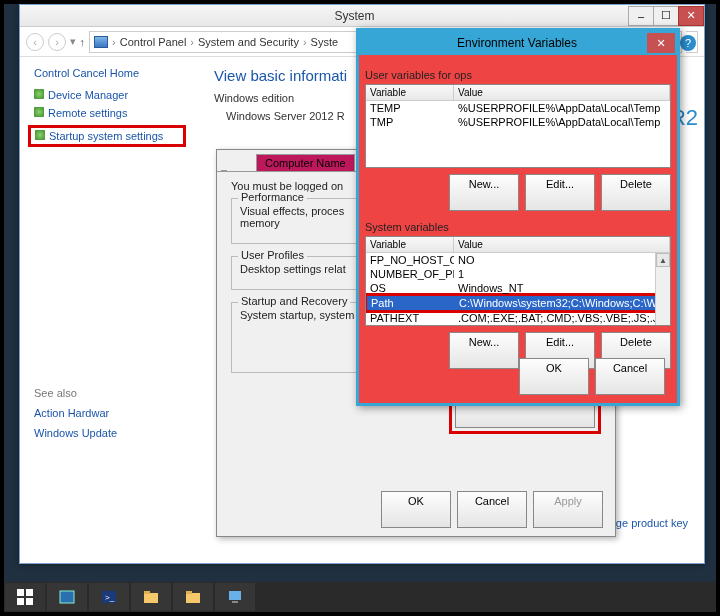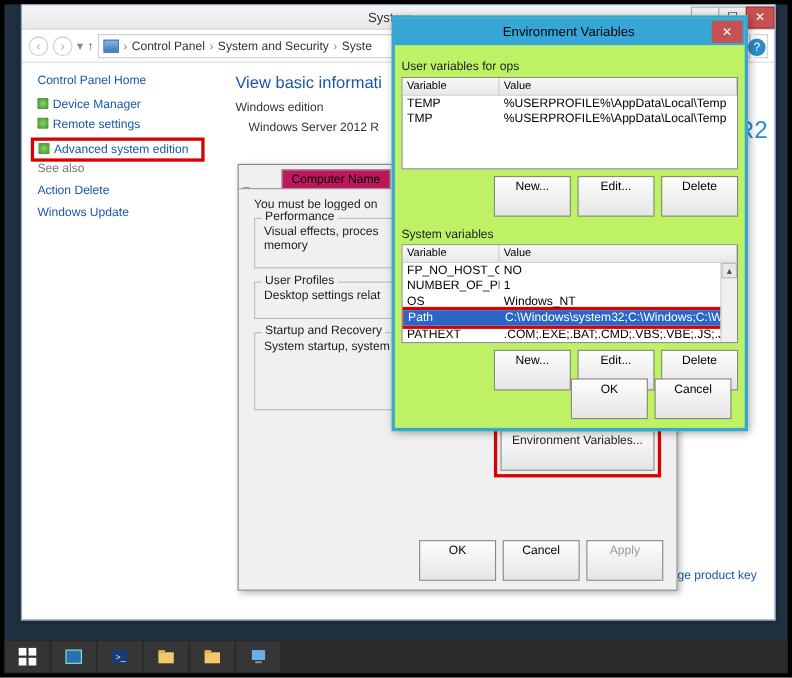--- a/index.html
+++ b/index.html
@@ -23,21 +23,21 @@
 .breadcrumb .sep { color: #888; }
 .search-slot { width: 12px; height: 22px; border: 1px solid #ccc; border-left: none; }
 
 
 .sys-body { display: flex; height: calc(100% - 52px); }
 .leftnav { width: 180px; padding: 10px 14px; }
 .leftnav .home { color: #1a55aa; margin-bottom: 10px; font-size: 11px; }
 .leftnav .item { color: #1a55aa; font-size: 11px; margin: 6px 0 6px 0; display: flex; align-items: flex-start; gap: 4px; cursor: pointer; }
 .leftnav .bullet { width: 10px; height: 10px; background: radial-gradient(#89d36b,#3a8a2a); border-radius: 1px; flex-shrink: 0; }
 .hl-red { border: 3px solid #d80000; padding: 2px 4px; margin-left: -6px; }
-.leftnav .seealso { color: #777; font-size: 11px; }
+.leftnav .seealso { margin-top: 240px; color: #777; font-size: 11px; }
 .leftnav .link { color: #1a55aa; margin-top: 8px; font-size: 11px; cursor: pointer; }
 
 .maincol { flex: 1; padding: 10px 14px; position: relative; }
 .heading { color: #1a55aa; font-size: 15px; margin-bottom: 8px; }
 .section-lbl { color: #333; margin: 6px 0; font-size: 11px; }
 .indent1 { margin-left: 12px; color: #333; font-size: 11px; }
 .os-text { font-size: 22px; color: #2a8ccc; position: absolute; right: 6px; top: 48px; }
 .blue-link { color: #1a55aa; font-size: 11px; position: absolute; right: 16px; top: 460px; cursor: pointer; }
 .help-badge { position: absolute; right: 8px; top: 30px; width: 16px; height: 16px; border-radius: 50%; background: #2a8ccc; color: #fff; font-size: 11px; display: flex; align-items: center; justify-content: center; }
 
@@ -48,21 +48,21 @@
 .dlg-body { padding: 8px 14px; font-size: 11px; color: #222; border-top: 1px solid #999; }
 .group { border: 1px solid #bbb; margin: 6px 0 12px; padding: 6px 8px 8px; position: relative; }
 .group-title { position: absolute; top: -8px; left: 6px; background: #f0f0f0; padding: 0 3px; font-size: 11px; }
 .group-desc { font-size: 11px; color: #222; margin-bottom: 6px; }
 .btn { display: inline-block; min-width: 70px; height: 37px; border: 1px solid #888; background: linear-gradient(#fdfdfd,#e5e5e5); font-size: 11px; text-align: center; line-height: 19px; padding: 0 8px; cursor: pointer; }
 .btn-row-right { text-align: right; }
 .hl-envbtn { border: 3px solid #d80000; display: inline-block; padding: 3px; }
 .dlg-bottom { position: absolute; bottom: 8px; right: 12px; display: flex; gap: 6px; }
 
 
-.dlg-env { position: absolute; top: 10px; left: 352px; width: 324px; height: 378px; background: #bef264; border: 3px solid #36a6d6; box-shadow: 2px 2px 8px rgba(0,0,0,.4); z-index: 5; }
+.dlg-env { position: absolute; top: 24px; left: 352px; width: 324px; height: 378px; background: #ef4444; border: 3px solid #36a6d6; box-shadow: 2px 2px 8px rgba(0,0,0,.4); z-index: 5; }
 .dlg-env .tbar { height: 24px; background: #36a6d6; display: flex; align-items: center; justify-content: space-between; }
 .dlg-env .tbar .t { flex: 1; text-align: center; color: #000; font-size: 12px; }
 .dlg-env .tbar .x { width: 28px; height: 20px; background: #c75050; color: #fff; display: flex; align-items: center; justify-content: center; margin-right: 2px; cursor: pointer; }
 .env-body { padding: 8px 6px; font-size: 11px; }
 .env-label { margin: 6px 0 3px; color: #222; }
 .listview { border: 1px solid #888; background: #fff; height: 84px; font-size: 11px; overflow: hidden; position: relative; }
 .listview.tall { height: 90px; }
 .lv-head { display: flex; background: linear-gradient(#f8f8f8,#e8e8e8); border-bottom: 1px solid #ccc; font-size: 10px; }
 .lv-head .col { padding: 2px 4px; border-right: 1px solid #ccc; }
 .lv-row { display: flex; font-size: 11px; }
@@ -113,37 +113,37 @@
         <span class="sep">›</span>
         <span>Syste</span>
       </div>
       <div class="search-slot"></div>
     </div>
 
     <div class="help-badge">?</div>
 
     <div class="sys-body">
       <div class="leftnav">
-        <div class="home">Control Panel Home</div>
+        <div class="home">Control Cancel Home</div>
         <div class="item">
             <span class="bullet"></span>
             <span>Device Manager</span>
           </div>
         <div class="item">
             <span class="bullet"></span>
             <span>Remote settings</span>
           </div>
         <div class="hl-red">
           <div class="item" style="margin:0">
               <span class="bullet"></span>
-              <span>Advanced system edition</span>
+              <span>Startup system settings</span>
             </div>
         </div>
         <div class="seealso">See also</div>
-        <div class="link">Action Delete</div>
+        <div class="link">Action Hardwar</div>
         <div class="link">Windows Update</div>
       </div>
 
       <div class="maincol">
         <div class="heading">View basic informati</div>
         <div class="section-lbl">Windows edition</div>
         <div class="indent1">Windows Server 2012 R</div>
         <div class="os-text">R2</div>
         <div class="blue-link">Change product key</div>
       </div>

